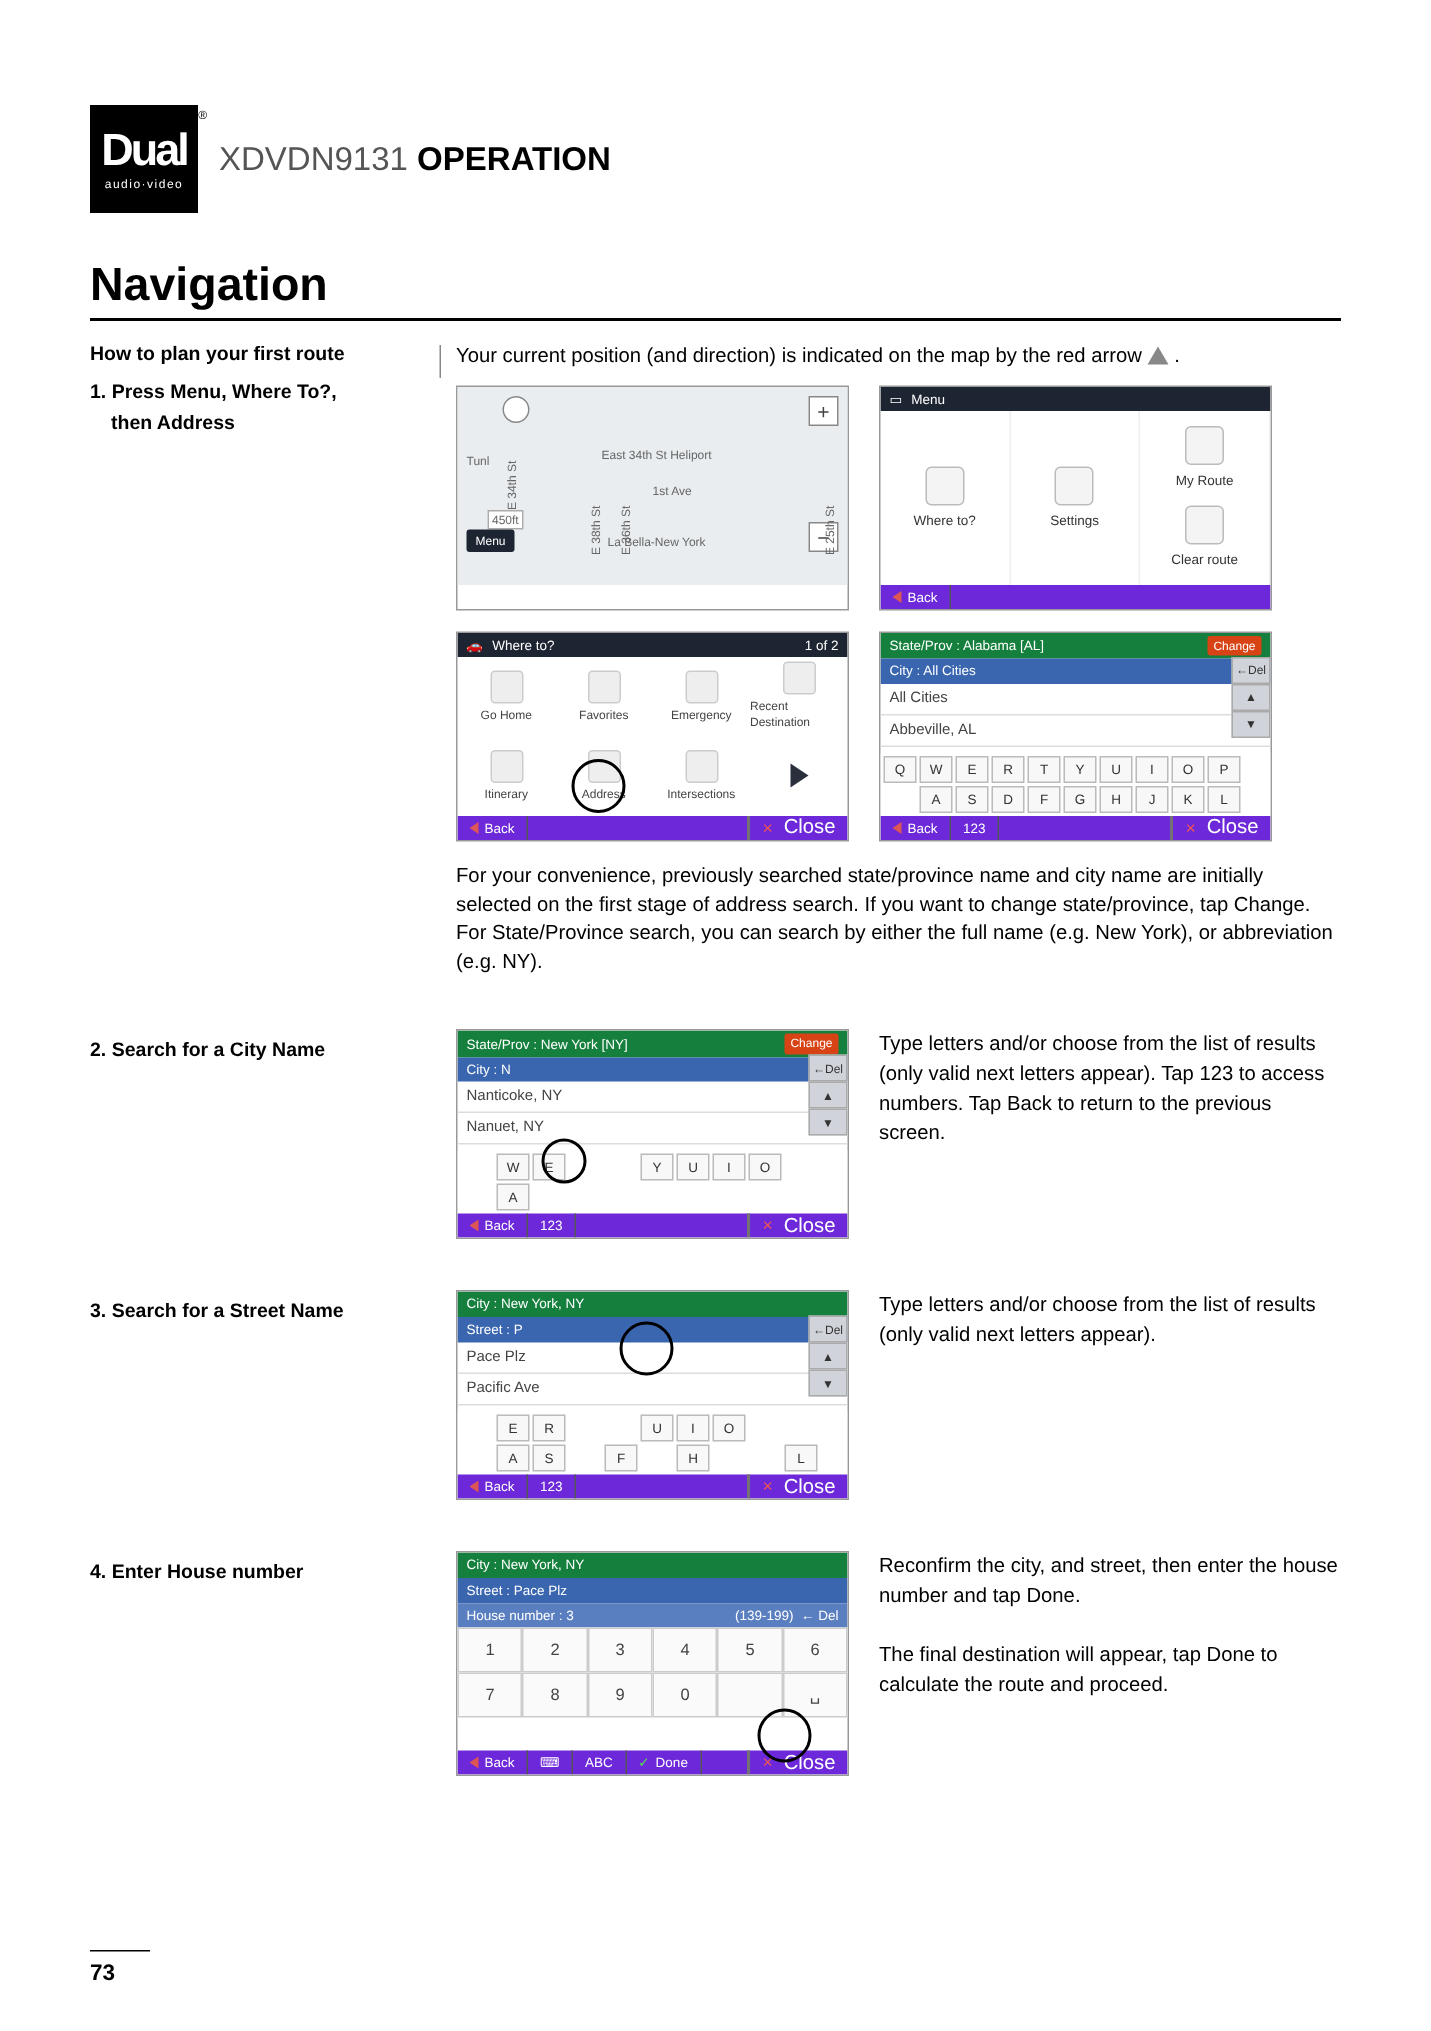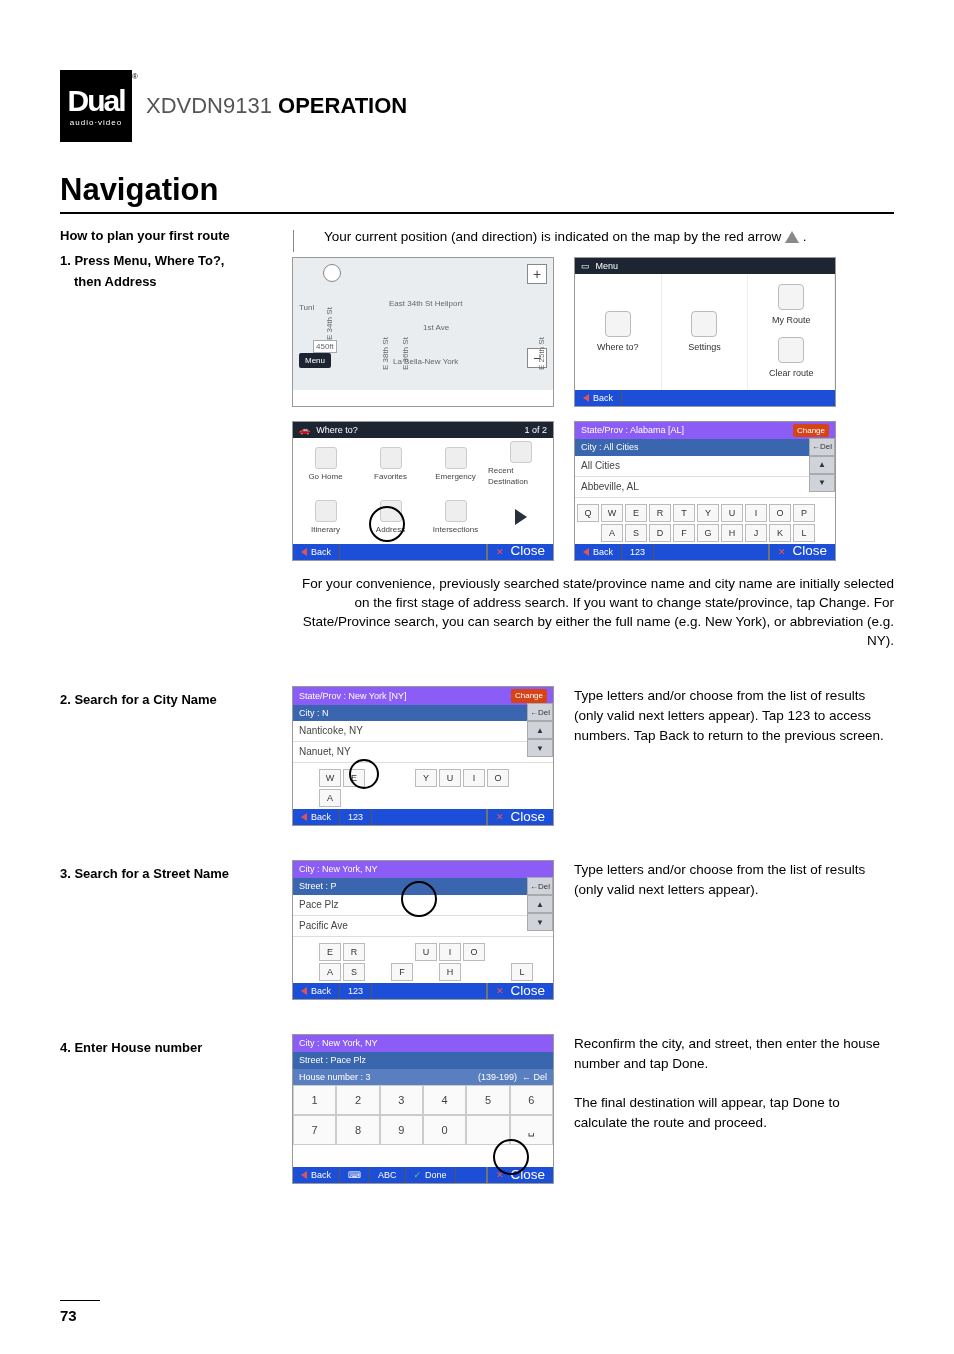--- a/index.html
+++ b/index.html
@@ -21,64 +21,64 @@
   }
   .logo-main { font-size: 30px; font-weight: bold; letter-spacing: -2px; line-height: 1; }
   .logo-sub { font-size: 8px; letter-spacing: 1px; margin-top: 2px; }
   .tm { position: absolute; top: 2px; right: -6px; font-size: 8px; color: #000; }
   .model-line { font-size: 22px; font-weight: 300; color: #555; }
   .model-line .op { font-weight: 700; color: #000; }
   h1.nav-title {
     font-size: 31px; font-weight: 700; color: #000;
     border-bottom: 2px solid #000; padding-bottom: 4px; margin-bottom: 14px;
   }
-  .content { display: grid; grid-template-columns: 220px 1fr; gap: 10px 12px; }
+  .content { display: grid; grid-template-columns: 220px 1fr; gap: 10px 24px; }
   .left { font-size: 13px; }
   .left .subhead { font-weight: 700; margin-bottom: 10px; }
   .left .step { font-weight: 700; margin-top: 6px; }
   .right { font-size: 13.5px; line-height: 1.4; }
-  .intro { margin-bottom: 10px; margin-left: 32px; }
+  .intro { margin-bottom: 10px; }
   .arrow-ico { display:inline-block; width:0; height:0; border-left:7px solid transparent; border-right:7px solid transparent; border-bottom:12px solid #888; vertical-align:middle; }
   .screens-row { display: flex; gap: 20px; margin-bottom: 14px; }
   .screen {
     border: 1px solid #999; background: #fff;
     width: 262px; height: 140px; font-size: 9px; position: relative; overflow: hidden;
     color: #333;
   }
   .screen.tall { height: 150px; }
   .sc-topbar { background: #1e2532; color: #fff; height: 16px; display:flex; align-items:center; padding:0 6px; gap:6px; font-size:9px;}
-  .sc-botbar { position:absolute; bottom:0; left:0; right:0; height:16px; background:#1d4ed8; color:#fff; display:flex; align-items:center; font-size:9px;}
+  .sc-botbar { position:absolute; bottom:0; left:0; right:0; height:16px; background:#6d28d9; color:#fff; display:flex; align-items:center; font-size:9px;}
   .sc-botbar .seg { padding:0 8px; height:100%; display:flex; align-items:center; border-right:1px solid #555; gap:4px;}
   .sc-botbar .seg.right { margin-left:auto; border-right:none; border-left:2px solid #737373;}
   .tri-left { width:0;height:0;border-top:4px solid transparent;border-bottom:4px solid transparent;border-right:6px solid #d55; }
   .x-mark::before { content:"✕"; color:#e55; margin-right:3px; font-size:9px;}
   .map-body { position:absolute; top:0; left:0; right:0; bottom:16px; background:#e9edf0; }
   .map-body .lbl { position:absolute; font-size:8px; color:#666; white-space:nowrap; }
   .compass { position:absolute; top:6px; left:30px; width:18px;height:18px;border-radius:50%;background:#fff;border:1px solid #888; }
   .zoom { position:absolute; right:6px; width:20px;height:20px;background:#fff;border:1px solid #888;text-align:center;line-height:18px;font-size:14px;color:#444;}
   .menu-btn { position:absolute; left:6px; bottom:22px; background:#1e2532;color:#fff;padding:2px 6px;font-size:8px;border-radius:2px;}
   .menu-screen { background:#fff; }
   .menu-grid { display:grid; grid-template-columns:1fr 1fr 1fr; height:calc(100% - 32px); }
   .menu-cell { display:flex; flex-direction:column; align-items:center; justify-content:center; gap:4px; font-size:9px; color:#333; border-right:1px solid #eee;}
   .menu-ico { width:26px;height:26px;border:1px solid #bbb;border-radius:4px; background:#f4f4f4;}
   .where-grid { display:grid; grid-template-columns:repeat(4,1fr); grid-template-rows:1fr 1fr; height:calc(100% - 32px);}
   .where-cell { display:flex;flex-direction:column;align-items:center;justify-content:center;gap:2px;font-size:8px;color:#444;}
   .where-ico { width:22px;height:22px;background:#eee;border:1px solid #ccc;border-radius:3px;}
   .play-tri { width:0;height:0;border-top:8px solid transparent;border-bottom:8px solid transparent;border-left:12px solid #2a2f3c;}
-  .kb-screen .hdr { background:#8b5cf6;color:#fff;font-size:9px;padding:2px 6px;display:flex;justify-content:space-between;align-items:center;}
+  .kb-screen .hdr { background:#15803d;color:#fff;font-size:9px;padding:2px 6px;display:flex;justify-content:space-between;align-items:center;}
   .kb-screen .hdr2 { background:#3a66b0;color:#fff;font-size:9px;padding:2px 6px;}
   .kb-list { font-size:10px; }
   .kb-list .row { padding:3px 6px; border-bottom:1px solid #ddd; color:#444;}
   .kb-side { position:absolute; right:0; top:16px; width:26px; display:flex; flex-direction:column;}
   .kb-side .b { height:18px; background:#d0d4da; border:1px solid #aaa; font-size:8px; display:flex;align-items:center;justify-content:center;color:#333;}
   .kb-keys { display:flex; flex-wrap:wrap; padding:2px; gap:2px; background:#fff;}
   .kb-keys .k { width:22px;height:18px;border:1px solid #bbb;background:#f8f8f8;font-size:9px;display:flex;align-items:center;justify-content:center;color:#333;}
   .kb-keys .sp { width:22px;height:18px;}
   .chg-btn { background:#d84315;color:#fff;font-size:8px;padding:1px 4px;border-radius:2px;}
-  .para { margin: 14px 0 26px 0; text-align: right; }
+  .para { margin: 14px 0 26px 0; }
   .step-row { display:grid; grid-template-columns: 262px 1fr; gap: 20px; align-items:flex-start; margin-bottom:24px;}
   .step-text { font-size:13.5px; line-height:1.45; }
   .num-grid { display:grid; grid-template-columns:repeat(6,1fr); gap:0; }
   .num-grid .nk { height:30px;border:1px solid #ccc;display:flex;align-items:center;justify-content:center;font-size:11px;color:#444;background:#fafafa;}
   .range { font-size:9px;color:#2a4a8f; }
   .circle-ann { position:absolute; border:2px solid #000; border-radius:50%; pointer-events:none;}
   .footer-pn { position:absolute; left:60px; bottom:30px; font-size:15px; font-weight:600; border-top:1px solid #000; padding-top:6px; width:40px;}
   .vdiv { position:absolute; left:293px; top:230px; width:1px; height:22px; background:#888;}
 </style>
 </head>

